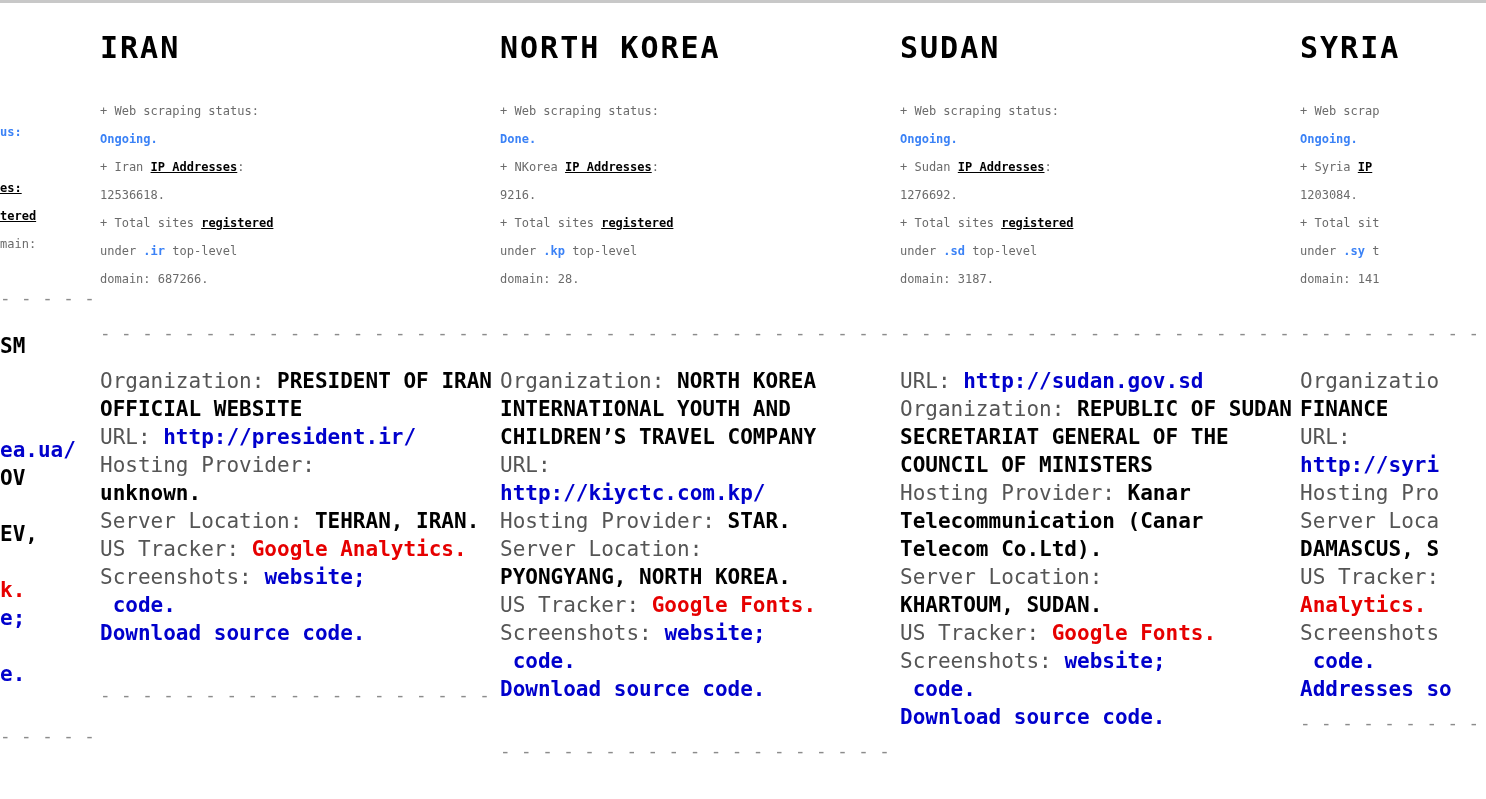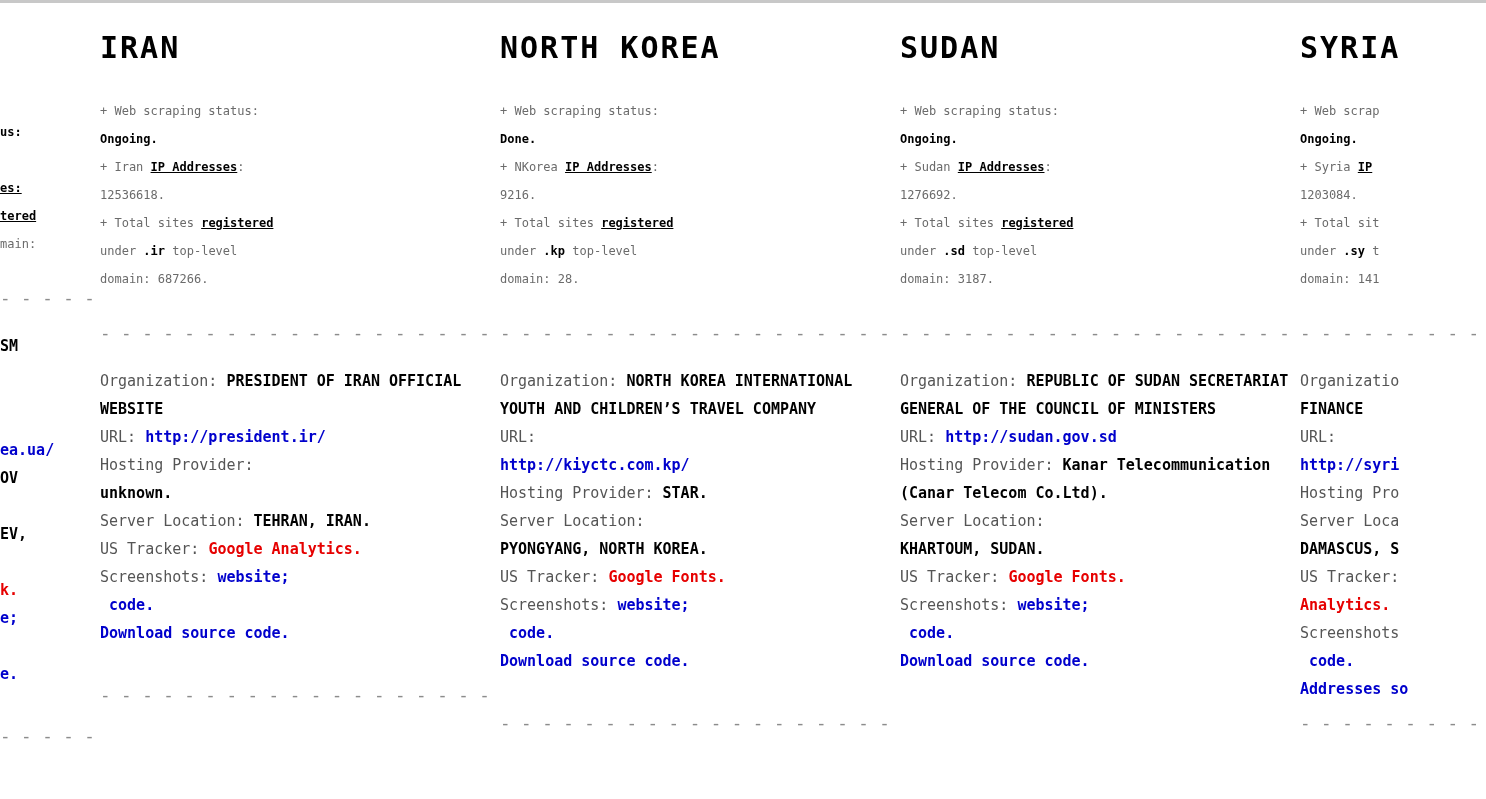--- a/index.html
+++ b/index.html
@@ -62,41 +62,41 @@
   .title-pad {
     height: 74px;
   }
   .stats {
     font-size: 12px;
     line-height: 28px;
     color: #6b6b6b;
     white-space: nowrap;
   }
   .stats .b {
-    color: #000000;
+    color: #3b82f6;
     font-weight: bold;
   }
   .stats .u {
     color: #000000;
     font-weight: bold;
     text-decoration: underline;
   }
   .dashes {
     color: #8c8c8c;
     font-size: 17.5px;
     line-height: 28px;
     letter-spacing: 0px;
     white-space: nowrap;
     overflow: hidden;
     margin-top: 26px;
     margin-bottom: 24px;
     height: 24px;
   }
   .entry {
-    font-size: 15px;
+    font-size: 21px;
     line-height: 28px;
     color: #555555;
   }
   .entry .b {
     color: #000000;
     font-weight: bold;
   }
   .entry .link {
     color: #0000cc;
     font-weight: bold;
@@ -200,22 +200,22 @@
       <div class="nowrap"><span>+ Web scraping status:</span></div>
       <div class="nowrap"><span class="b">Ongoing.</span></div>
       <div class="nowrap"><span>+ Sudan </span><span class="u">IP Addresses</span><span>:</span></div>
       <div class="nowrap"><span>1276692.</span></div>
       <div class="nowrap"><span>+ Total sites </span><span class="u">registered</span></div>
       <div class="nowrap"><span>under </span><span class="b">.sd</span><span> top-level</span></div>
       <div class="nowrap"><span>domain: </span><span>3187.</span></div>
     </div>
     <div class="dashes">- - - - - - - - - - - - - - - - - - - - - - - - -</div>
     <div class="entry">
+      <div><span class="plain">URL: </span><span class="link">http://sudan.gov.sd</span></div>
       <div><span class="plain">Organization: </span><span class="b">REPUBLIC OF SUDAN SECRETARIAT GENERAL OF THE COUNCIL OF MINISTERS</span></div>
-      <div><span class="plain">URL: </span><span class="link">http://sudan.gov.sd</span></div>
       <div><span class="plain">Hosting Provider: </span><span class="b">Kanar Telecommunication (Canar Telecom Co.Ltd).</span></div>
       <div><span class="plain">Server Location:</span></div>
       <div><span class="b">KHARTOUM, SUDAN.</span></div>
       <div><span class="plain">US Tracker: </span><span class="red">Google Fonts.</span></div>
       <div><span class="plain">Screenshots: </span><span class="link">website;</span></div>
       <div><span>&nbsp;</span><span class="link">code.</span></div>
       <div><span class="link">Download source code.</span></div>
     </div>
   </div>
 

